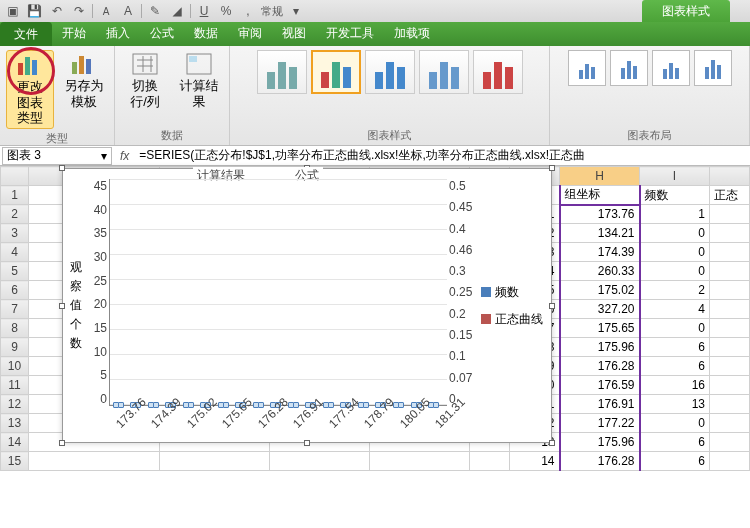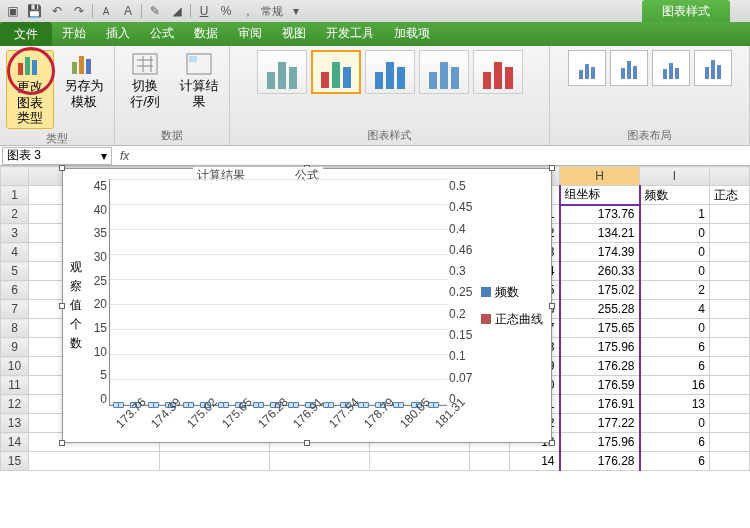--- a/index.html
+++ b/index.html
@@ -225,20 +225,21 @@
     <div class="rgroup-label">图表布局</div>
   </div>
 </div>
 
 <div class="fbar">
   <div class="namebox">
     <span>图表 3</span>
     <span>▾</span>
   </div>
   <span class="fx">fx</span>
+  <div class="formula">=SERIES(正态分布!$J$1,功率分布正态曲线.xlsx!坐标,功率分布正态曲线.xlsx!正态曲</div>
 </div>
 
 <div class="grid-wrap">
 <table class="grid">
   <tbody>
         <tr>
     <th class="rowhdr"></th>
     <th>B</th>
     <th style="width:110px">C</th>
     <th style="width:100px">D</th>
@@ -324,21 +325,21 @@
           <td></td>
         </tr>
         <tr>
           <th class="rowhdr">7</th>
           <td></td>
           <td></td>
           <td></td>
           <td></td>
           <td></td>
           <td>6</td>
-          <td class="hcell">255.28</td>
+          <td class="hcell">327.20</td>
           <td>4</td>
           <td></td>
         </tr>
         <tr>
           <th class="rowhdr">8</th>
           <td></td>
           <td></td>
           <td></td>
           <td></td>
           <td></td>

